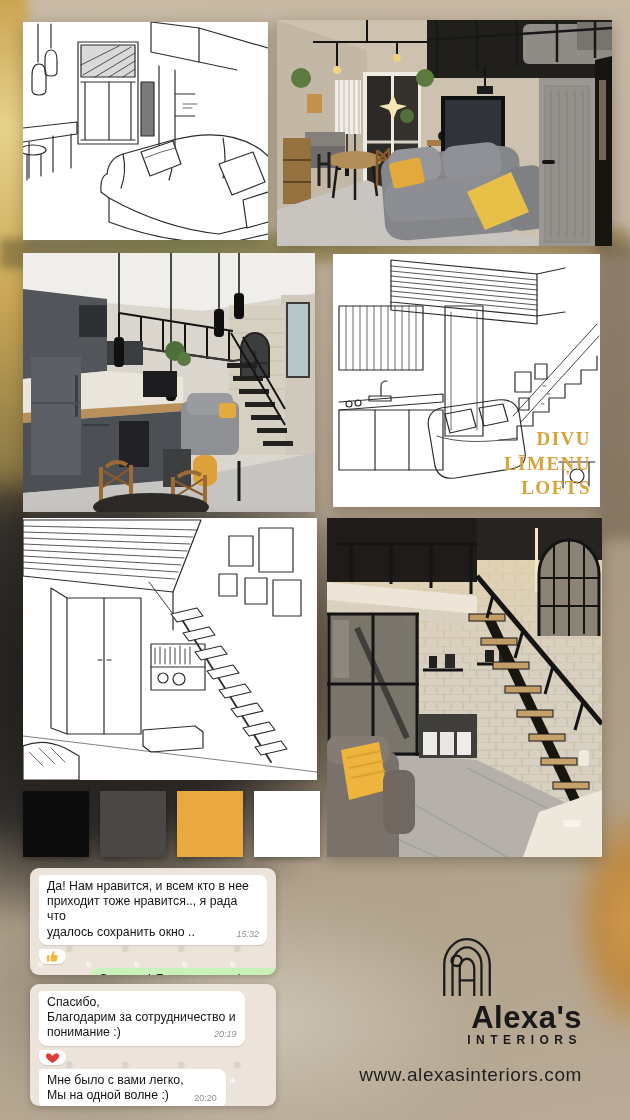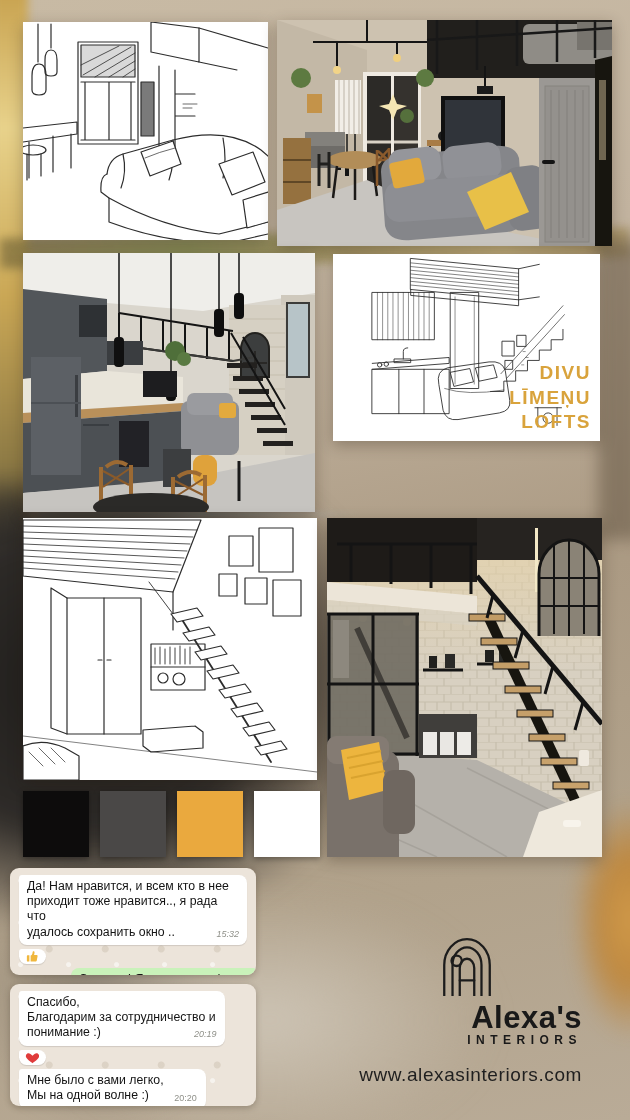--- a/index.html
+++ b/index.html
@@ -25,34 +25,34 @@
   .bg-lightcenter{left:50px;top:895px;width:440px;height:250px;filter:blur(18px);
     background:radial-gradient(closest-side,#cdc4b5,transparent);}
   .bg-rightdark{left:598px;top:240px;width:44px;height:300px;opacity:.6;filter:blur(8px);background:#6b5c49;}
 
   
   .tile{position:absolute;overflow:hidden;box-shadow:0 4px 14px rgba(40,28,12,.3);background:#fff;}
   .tile svg{display:block;width:100%;height:100%;}
   .t1{left:23px;top:22px;width:245px;height:218px;}
   .t2{left:277px;top:20px;width:335px;height:226px;}
   .t3{left:23px;top:253px;width:292px;height:259px;}
-  .t4{left:333px;top:254px;width:267px;height:187px;}
+  .t4{left:333px;top:254px;width:267px;height:253px;font-family:Liberation Serif, serif;}
   .t5{left:23px;top:518px;width:294px;height:262px;}
   .t6{left:327px;top:518px;width:275px;height:339px;}
   .loft-caption{
     position:absolute;right:9px;bottom:6px;text-align:right;
     font-size:19px;font-weight:bold;letter-spacing:1.5px;line-height:1.3;
     white-space:pre-line;color:#d9a33c;
   }
   
   .palette{position:absolute;left:23px;top:791px;display:flex;gap:11px;}
   .swatch{width:66px;height:66px;box-shadow:0 2px 6px rgba(0,0,0,.35);}
   
   .chat{
-    position:absolute;left:10px;width:246px;border-radius:9px;overflow:hidden;
+    position:absolute;left:30px;width:246px;border-radius:9px;overflow:hidden;
     background-color:#ece4da;
     background-image:
       radial-gradient(circle at 22% 30%,rgba(255,255,255,.55) 2px,transparent 3px),
       radial-gradient(circle at 70% 62%,rgba(208,196,181,.55) 3px,transparent 4px);
     background-size:48px 42px,56px 50px;
     box-shadow:0 2px 6px rgba(50,38,25,.28);
     display:flex;flex-direction:column;gap:4px;padding:7px 9px;box-sizing:border-box;
   }
   .chat1{top:868px;height:107px;}
   .chat2{top:984px;height:122px;}

